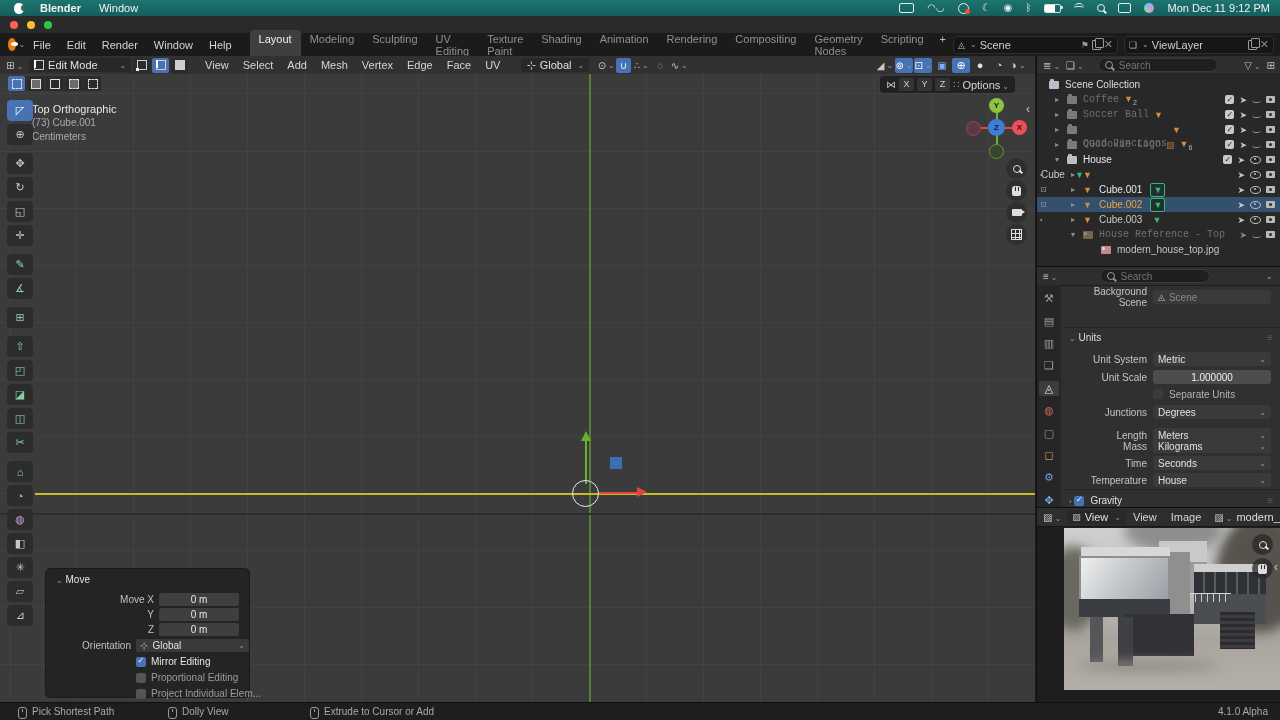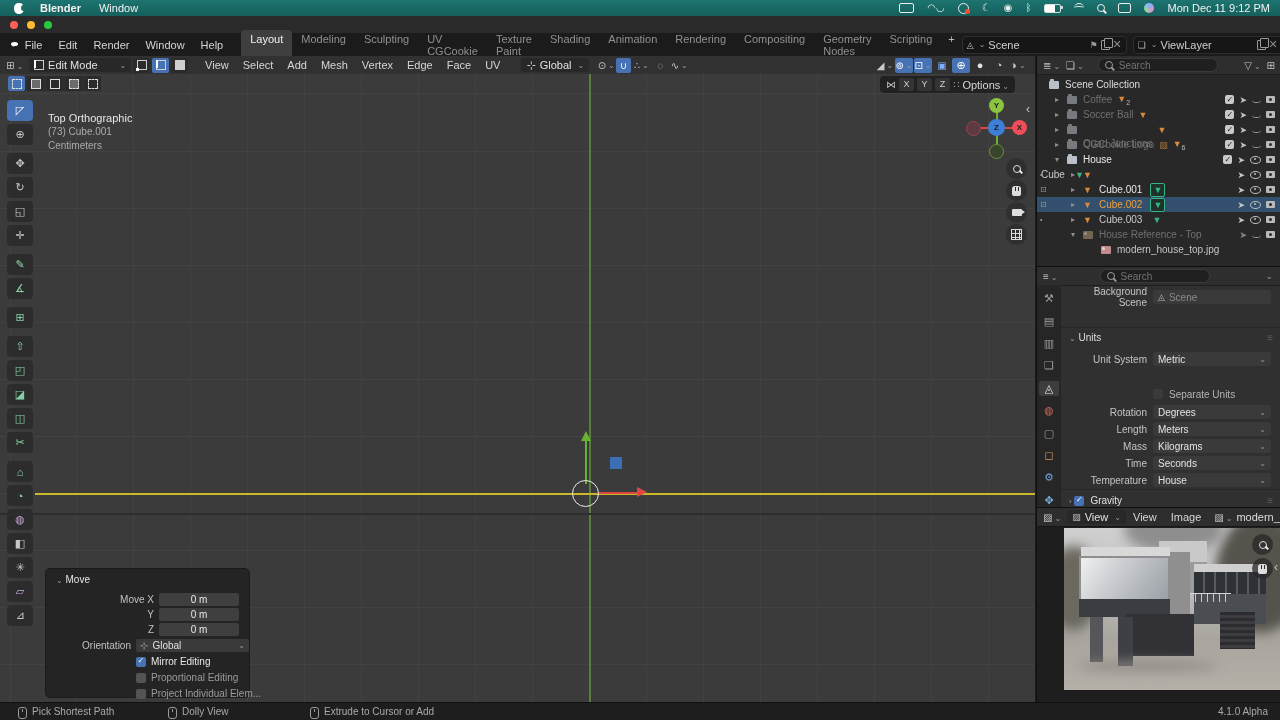--- a/index.html
+++ b/index.html
@@ -60,21 +60,21 @@
     background-color:#3b3b3b;
     background-image:repeating-linear-gradient(to right,transparent 0 56px,#424242 56px 57px),
                      repeating-linear-gradient(to bottom,transparent 0 56px,#424242 56px 57px);
     background-position:20px 21px;}
   .variant{left:8px;top:2px;display:flex;gap:2px;background:#20202066;border-radius:3px;}
   .vbtn{width:17px;height:15px;border-radius:2px;background:#2b2b2b;display:flex;align-items:center;justify-content:center;}
   .vbtn.on{background:#4772b3;}
   .dashbox{width:8px;height:8px;border:1px dashed #ddd;}
   .mirrorgrp{left:880px;top:2px;display:flex;align-items:center;gap:3px;background:#1d1d1dd9;border-radius:4px;padding:1px 6px;height:15px;}
   .axbtn{width:15px;height:13px;background:#343434;color:#cfcfcf;border-radius:2px;text-align:center;line-height:13px;font-size:9px;}
-  #ovl{left:48px;top:28px;line-height:14px;margin-top:9px;}
+  #ovl{left:32px;top:28px;line-height:14px;}
   #ovl .l1{color:#e6e6e6;font-size:11px;}
   #ovl .l2,#ovl .l3{color:#ababab;font-size:10px;}
   
   #toolbar{left:7px;top:26px;width:27px;display:flex;flex-direction:column;gap:3px;}
   .tool{width:26px;height:21px;background:#2b2b2bE6;border-radius:4px;display:flex;align-items:center;justify-content:center;font-size:11px;color:#c8c8c8;}
   .tool.active{background:#4772b3;color:#fff;}
   .tool.grp{margin-top:5px;}
   .tool.green{color:#86cfa6;}
   .tool.purple{color:#c9a6d8;}
   
@@ -111,21 +111,21 @@
   .chk.on::after{content:'✓';position:absolute;left:1.5px;top:-1px;color:#fff;font-size:8px;}
   
   #outliner{left:1036px;top:56px;width:244px;height:210px;background:#282828;border-left:1px solid #0f0f0f;}
   #outhdr{height:18px;background:#2e2e2e;border-bottom:1px solid #1d1d1d;display:flex;align-items:center;}
   .search{display:flex;align-items:center;background:#1f1f1f;border:1px solid #3a3a3a;border-radius:9px;height:12px;padding:0 6px;gap:4px;}
   .search input{background:transparent;border:0;outline:0;color:#ccc;font-size:10px;width:90px;font-family:inherit;}
   .search .mag{border-color:#9a9a9a;}  .search .mag::after{background:#9a9a9a;}
   .orow{position:absolute;left:0;width:244px;height:15px;font-size:10px;display:flex;align-items:center;color:#c9c9c9;}
   .orow.sel{background:#33506e;}
   .orow .nm{margin-left:4px;}
-  .orow .gray{color:#707070;}
+  .orow .gray{color:#707070;font-family:Liberation Mono, monospace;}
   .caret{color:#8f8f8f;font-size:8px;position:absolute;}
   .collic{width:10px;height:8px;background:#b9c0c7;border-radius:1px;position:absolute;}
   .collic::after{content:'';position:absolute;left:1px;top:-2px;width:4px;height:2px;background:#b9c0c7;border-radius:1px 1px 0 0;}
   .tri{font-size:9px;position:absolute;}
   .tri.obj{color:#d9883c;}
   .tri.data{color:#35b584;}
   .databox{position:absolute;width:13px;height:12px;border:1px solid #35b584;border-radius:2px;background:#20302a;text-align:center;line-height:11px;}
   .imic{width:10px;height:8px;border-radius:1px;position:absolute;background:#a88c6c;}
   .imic::after{content:'';position:absolute;left:1px;top:1px;width:3px;height:3px;border-radius:50%;background:#e6d9c4;}
   .octr{position:absolute;display:flex;gap:5px;right:6px;align-items:center;}
@@ -206,21 +206,21 @@
       <span class="v">⌄</span>
     <span class="tmenu">File</span>
     <span class="tmenu">Edit</span>
     <span class="tmenu">Render</span>
     <span class="tmenu">Window</span>
     <span class="tmenu">Help</span>
     <span class="wsrow">
       <span class="ws active">Layout</span>
       <span class="ws">Modeling</span>
       <span class="ws">Sculpting</span>
-      <span class="ws">UV CGCookie</span>
+      <span class="ws">UV Editing</span>
       <span class="ws">Texture Paint</span>
       <span class="ws">Shading</span>
       <span class="ws">Animation</span>
       <span class="ws">Rendering</span>
       <span class="ws">Compositing</span>
       <span class="ws">Geometry Nodes</span>
       <span class="ws">Scripting</span>
       <span class="wsplus">+</span>
     </span>
     <span style="margin-left:auto;display:flex;gap:6px;margin-right:6px;">
@@ -642,32 +642,38 @@
       <span class="sechdr" style="left:30px;"><span class="v" style="font-size:8px;">⌄</span> <span>Units</span></span>
       <span class="drag">≡</span>
     </div>
     <div class="prow" style="top:84px;width:100%;">
       <span class="plab">Unit System</span>
       <span class="pfield">
           <span>Metric</span>
           <span class="chevr">⌄</span>
         </span>
     </div>
+    <div class="prow" style="top:102px;width:100%;">
+      <span class="plab">Unit Scale</span>
+      <span class="pfield pvalue">
+          <span>1.000000</span>
+        </span>
+    </div>
     <div class="prow" style="top:119px;left:116px;">
       <span class="pchk"></span>
         <span style="color:#b4b4b4;">Separate Units</span>
     </div>
     <div class="prow" style="top:137px;width:100%;">
-      <span class="plab">Rotation</span>
+      <span class="plab">Junctions</span>
       <span class="pfield">
           <span>Degrees</span>
           <span class="chevr">⌄</span>
         </span>
     </div>
-    <div class="prow" style="top:154px;width:100%;">
+    <div class="prow" style="top:160px;width:100%;">
       <span class="plab">Length</span>
       <span class="pfield">
           <span>Meters</span>
           <span class="chevr">⌄</span>
         </span>
     </div>
     <div class="prow" style="top:171px;width:100%;">
       <span class="plab">Mass</span>
       <span class="pfield">
           <span>Kilograms</span>

